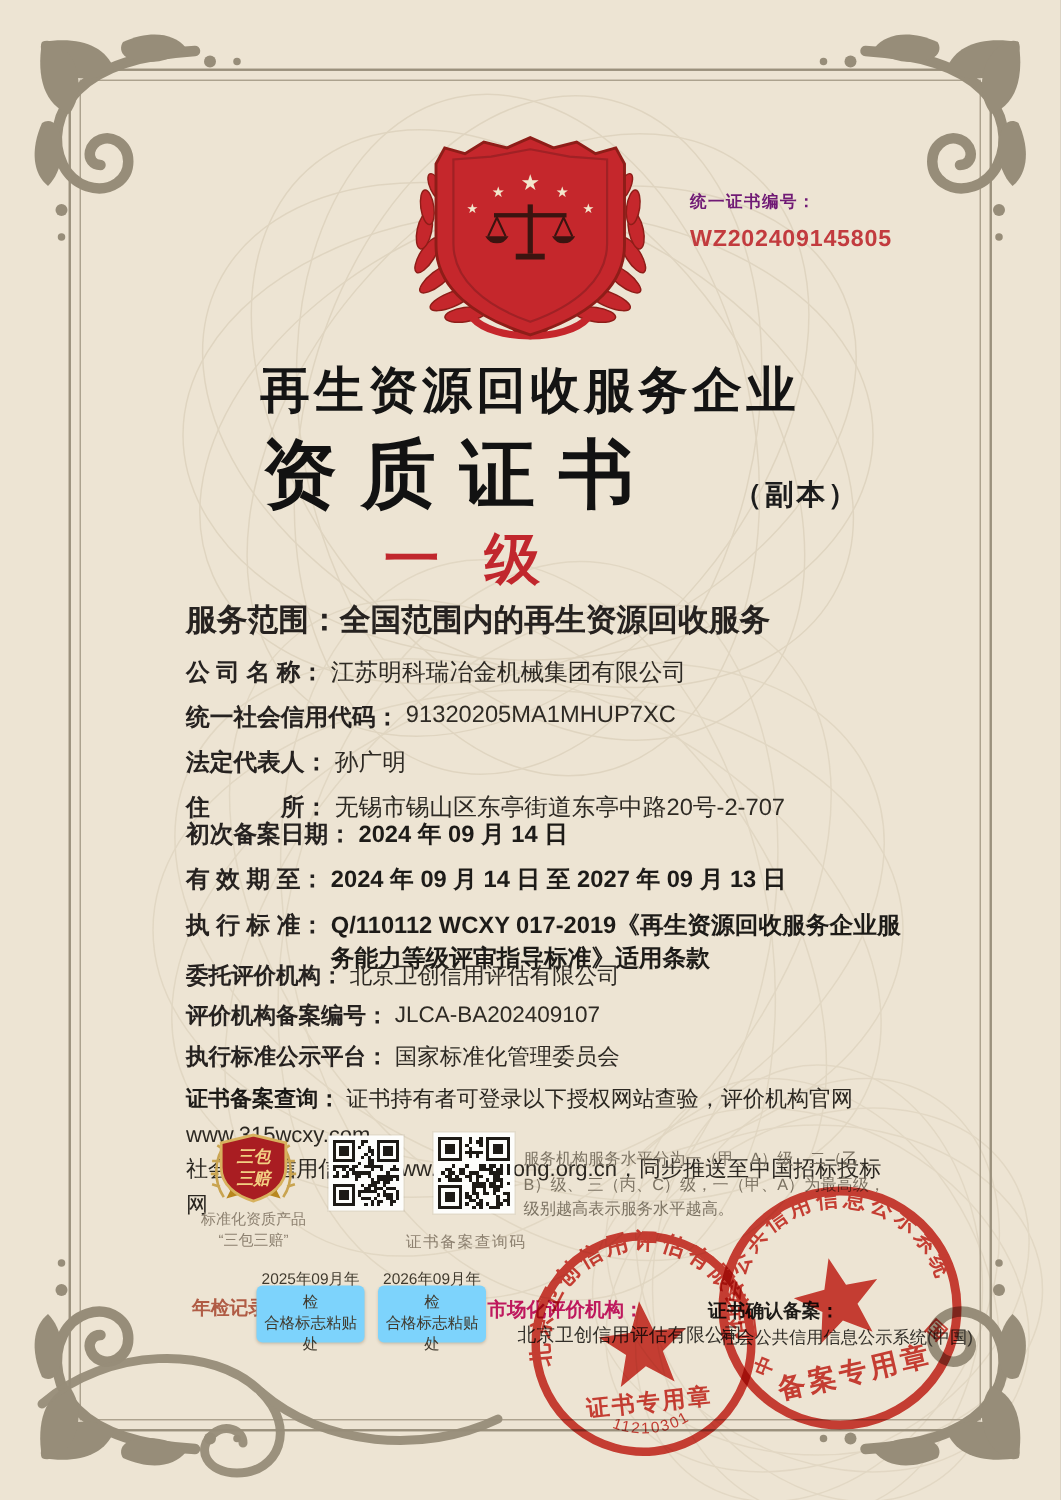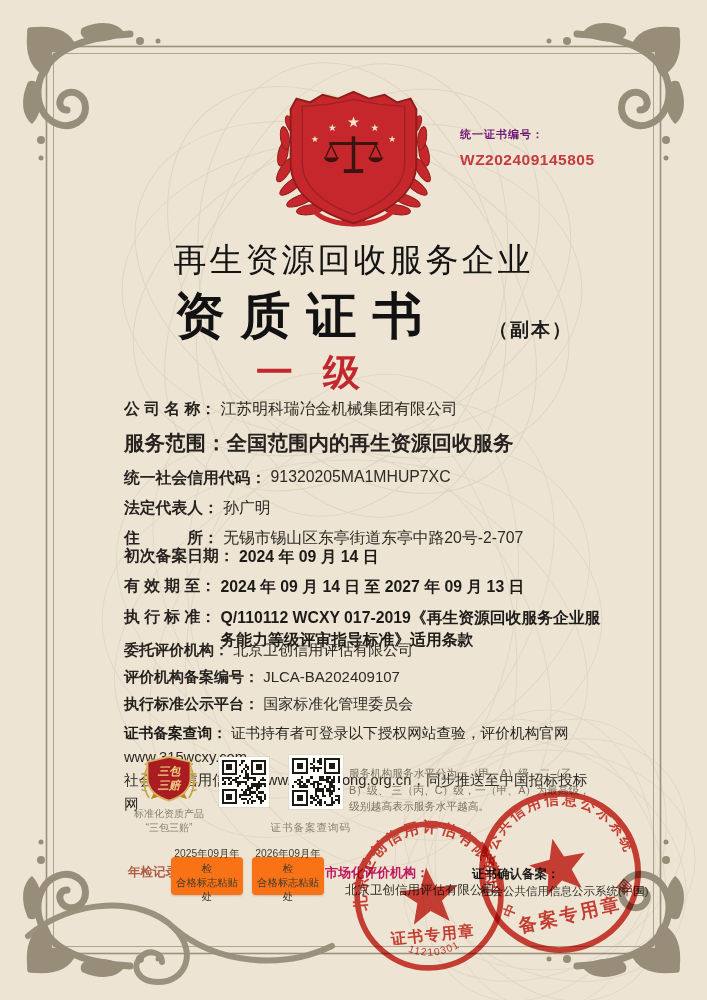--- a/index.html
+++ b/index.html
@@ -10,21 +10,21 @@
     font-family:"Liberation Sans","DejaVu Sans",sans-serif;
     color:#262220;
   }
   .abs{position:absolute;}
   
   #watermark,#frame{position:absolute;left:0;top:0;pointer-events:none;}
   
   .certno-label{left:460px;top:127px;font-size:11px;font-weight:800;color:#701a75;letter-spacing:1px;}
   .certno-value{left:460px;top:151px;font-size:15.5px;font-weight:600;color:#c23b3e;letter-spacing:.5px;}
   
-  .title1{left:0;top:238px;width:707px;text-align:center;font-size:33px;font-weight:400;color:#141414;letter-spacing:3px;}
+  .title1{left:0;top:238px;width:707px;text-align:center;font-size:33px;font-weight:700;color:#141414;letter-spacing:3px;}
   .title2{left:0;top:283px;width:597px;text-align:center;font-size:50px;font-weight:800;color:#121212;letter-spacing:16px;text-indent:16px;}
   .copy{left:489px;top:317px;font-size:19px;font-weight:700;color:#1c1c1c;letter-spacing:2px;}
   .grade{left:0;top:348px;width:616px;text-align:center;font-size:37px;font-weight:700;color:#c1272d;letter-spacing:30px;text-indent:30px;}
   
   .blk{position:absolute;left:124px;width:478px;}
   .row{display:flex;align-items:flex-start;}
   .lab{white-space:pre;font-weight:800;flex:0 0 auto;}
   .val{font-weight:400;}
   #info-block{top:399px;}
   #info-block .scope{font-size:20.5px;margin-bottom:11px;}
@@ -43,21 +43,21 @@
   
   .badge-wrap{left:138px;top:755px;width:62px;height:50px;}
   .badge-cap{left:118px;top:807px;width:102px;text-align:center;font-size:10px;line-height:1.35;color:#8d8170;}
   .qr{position:absolute;background:#fdfdfb;box-shadow:0 0 0 1px rgba(0,0,0,.04);padding:3px;}
   #qr1{left:219px;top:757px;width:50px;height:50px;}
   #qr2{left:289px;top:755px;width:54px;height:54px;}
   .qr svg{display:block;width:100%;height:100%;}
   .qr-cap{left:231px;top:821px;width:120px;text-align:right;font-size:10.5px;color:#8d8170;letter-spacing:1px;}
   .level-note{left:349px;top:765px;width:248px;font-size:10.8px;line-height:1.55;color:#7b7262;}
   .annual-label{left:128px;top:864px;font-size:12.5px;font-weight:700;color:#b05c45;}
-  .annual-box{position:absolute;top:857px;width:72px;height:38px;background:#f97316;border-radius:4px;
+  .annual-box{position:absolute;top:857px;width:72px;height:38px;background:#7dd3fc;border-radius:4px;
     box-shadow:0 1px 2px rgba(90,80,60,.25);display:flex;flex-direction:column;align-items:center;justify-content:center;
     font-size:10.3px;line-height:1.4;color:#403a2e;text-align:center;}
   #annual-box-1{left:171px;}
   #annual-box-2{left:252px;}
   .market-label{left:325px;top:864px;font-size:13px;font-weight:800;color:#be185d;text-align:center;}
   .market-value{left:345px;top:882px;font-size:12.5px;color:#33302a;white-space:nowrap;}
   .record-label{left:472px;top:866px;font-size:12.5px;font-weight:800;color:#1d1b18;white-space:nowrap;}
   .record-value{left:480px;top:884px;font-size:11.5px;color:#33302a;white-space:nowrap;}
   
   .stamp{position:absolute;mix-blend-mode:multiply;opacity:.9;pointer-events:none;}
@@ -190,27 +190,27 @@
 
   <div class="abs certno-label">统一证书编号：</div>
   <div class="abs certno-value">WZ202409145805</div>
 
   <div class="abs title1">再生资源回收服务企业</div>
   <div class="abs title2">资质证书</div>
   <div class="abs copy">（副本）</div>
   <div class="abs grade">一级</div>
 
   <div class="blk" id="info-block">
+    <div class="row scope">
+      <span class="lab">服务范围：</span>
+      <span class="val">全国范围内的再生资源回收服务</span>
+    </div>
     <div class="row small">
       <span class="lab">公 司 名 称： </span>
       <span class="val">江苏明科瑞冶金机械集团有限公司</span>
-    </div>
-    <div class="row scope">
-      <span class="lab">服务范围：</span>
-      <span class="val">全国范围内的再生资源回收服务</span>
     </div>
     <div class="row small">
       <span class="lab">统一社会信用代码： </span>
       <span class="val">91320205MA1MHUP7XC</span>
     </div>
     <div class="row small">
       <span class="lab">法定代表人： </span>
       <span class="val">孙广明</span>
     </div>
     <div class="row small">

